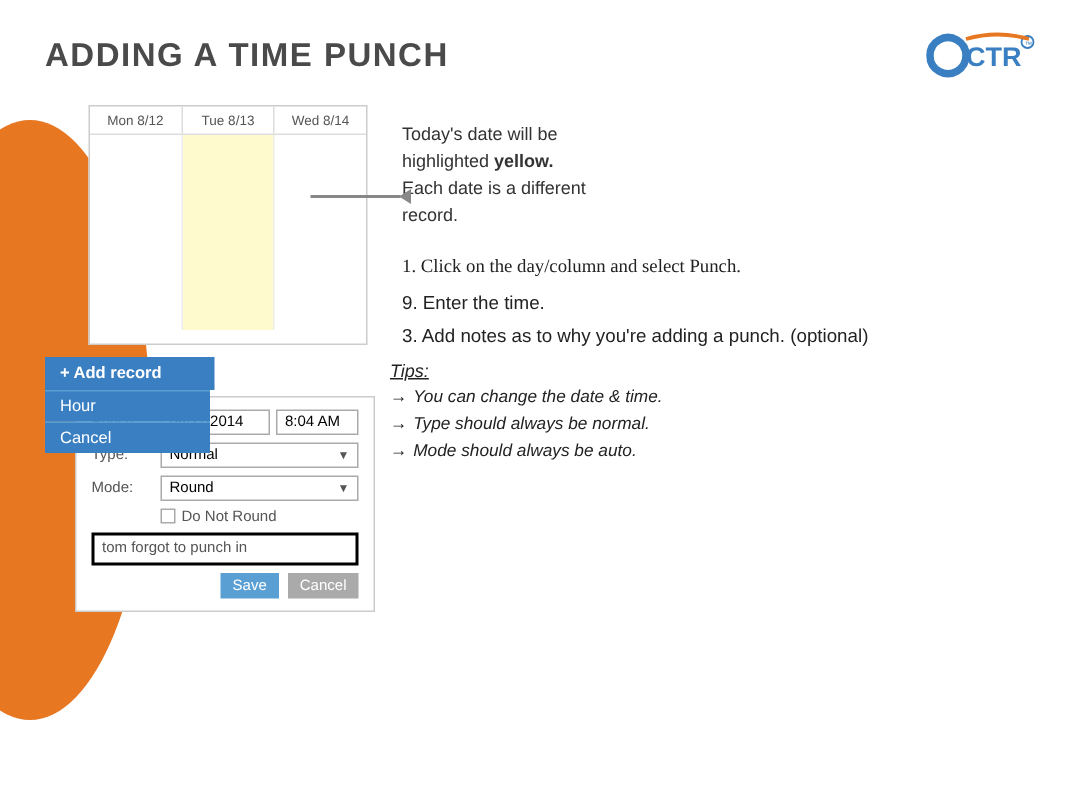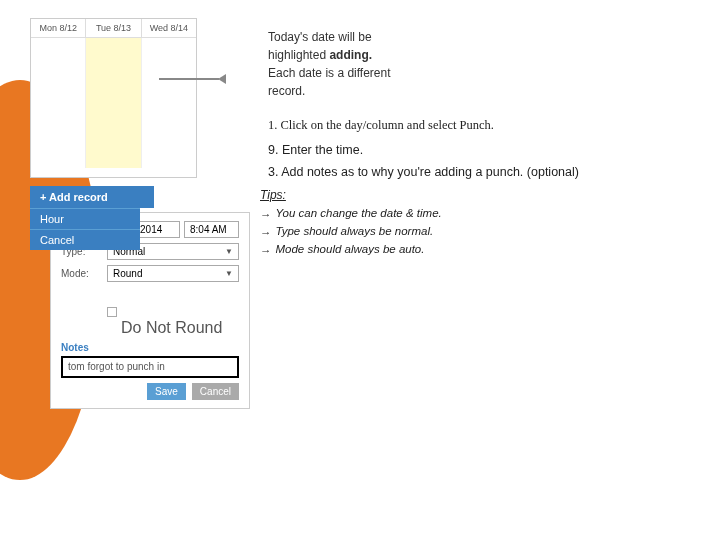--- a/index.html
+++ b/index.html
@@ -59,23 +59,24 @@
     }
 
     
     .calendar-section {
       flex: 0 0 220px;
       position: relative;
     }
     .calendar-mock {
       background: #fff;
       border: 1px solid #ccc;
-      width: 167px;
+      width: 186px;
       height: 160px;
       position: relative;
+      margin-left: 29px;
     }
     .calendar-header-row {
       display: flex;
       border-bottom: 1px solid #ddd;
     }
     .cal-col-header {
       flex: 1;
       font-size: 9px;
       color: #555;
       text-align: center;
@@ -129,21 +130,21 @@
     .add-record-btn {
       background: #3a7fc1;
       color: #fff;
       font-size: 11px;
       font-weight: bold;
       padding: 5px 10px;
       cursor: pointer;
       display: flex;
       align-items: center;
       gap: 4px;
-      width: 124px;
+      width: 113px;
     }
     .dropdown-item {
       background: #3a7fc1;
       color: #fff;
       font-size: 11px;
       padding: 4px 10px;
       cursor: pointer;
       width: 110px;
       border-top: 1px solid #5a9fd4;
     }
@@ -237,23 +238,22 @@
       margin-bottom: 5px;
       margin-left: 46px;
     }
     .checkbox-box {
       width: 10px;
       height: 10px;
       border: 1px solid #aaa;
       background: #fff;
     }
     .checkbox-label {
-      font-size: 16px;
+      font-size: 10px;
       color: #555;
-      margin-top: 32px;
     }
     .notes-section {
       margin-top: 4px;
     }
     .notes-label {
       font-size: 10px;
       color: #3a7fc1;
       font-weight: bold;
       margin-bottom: 3px;
     }
@@ -323,20 +323,36 @@
       flex: 1;
     }
   </style>
 </head>
 <body>
 
 <div class="left-arc"></div>
 
 <div class="content-wrapper">
 
+  <div class="header">
+    <span class="page-title">ADDING A TIME PUNCH</span>
+    <div class="logo-area">
+      <svg class="logo-ctr" viewBox="0 0 80 38" xmlns="http://www.w3.org/2000/svg">
+
+        <path d="M10,19 A12,12 0 1,1 10,19.1" stroke="#3a7fc1" stroke-width="5" fill="none" stroke-linecap="round"></path>
+
+        <text x="34" y="26" font-size="18" font-weight="bold" fill="#3a7fc1" font-family="Arial">CTR</text>
+
+        <circle cx="75" cy="10" r="4" fill="none" stroke="#3a7fc1" stroke-width="1.2"></circle>
+        <text x="73.2" y="13" font-size="5" fill="#3a7fc1">™</text>
+
+        <path d="M34,8 Q55,2 76,8" stroke="#e87722" stroke-width="2.5" fill="none"></path>
+      </svg>
+    </div>
+  </div>
 
   <div class="main-area">
 
     <div class="calendar-section">
       <div class="calendar-mock">
         <div class="calendar-header-row">
           <div class="cal-col-header">Mon 8/12</div>
           <div class="cal-col-header">Tue 8/13</div>
           <div class="cal-col-header">Wed 8/14</div>
         </div>
@@ -355,21 +371,21 @@
       <div class="add-record-dropdown">
         <div class="add-record-btn">+ Add record</div>
         <div class="dropdown-item">Hour</div>
         <div class="dropdown-item cancel">Cancel</div>
       </div>
     </div>
 
     <div class="desc-section">
       <div class="today-note">
         <span>Today's date will be</span><br>
-        <span>highlighted </span><strong>adding.</strong><br>
+        <span>highlighted </span><strong>yellow.</strong><br>
         <span>Each date is a different</span><br>
         <span>record.</span>
       </div>
 
       <div class="steps">
         <div class="step1">1.   Click on the day/column and select Punch.</div>
         <div>9. Enter the time.</div>
         <div>3. Add notes as to why you're adding a punch. (optional)</div>
       </div>
     </div>
@@ -397,21 +413,20 @@
             <span class="form-row-select">
               <span>Round</span>
               <span class="select-arrow">▼</span>
             </span>
           </div>
           <div class="checkbox-row">
             <div class="checkbox-box"></div>
             <span class="checkbox-label">Do Not Round</span>
           </div>
           <div class="notes-section">
-            <div class="notes-label">Notes</div>
             <input class="notes-input" type="text" value="tom forgot to punch in" style="">
           </div>
           <div class="form-buttons">
             <button class="btn-save">Save</button>
             <button class="btn-cancel">Cancel</button>
           </div>
         </div>
       </div>
     </div>
 

